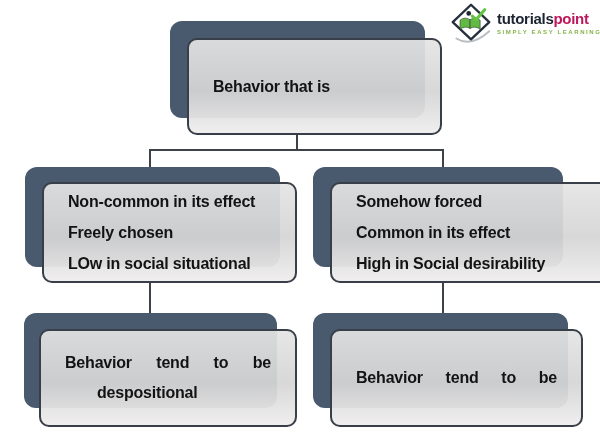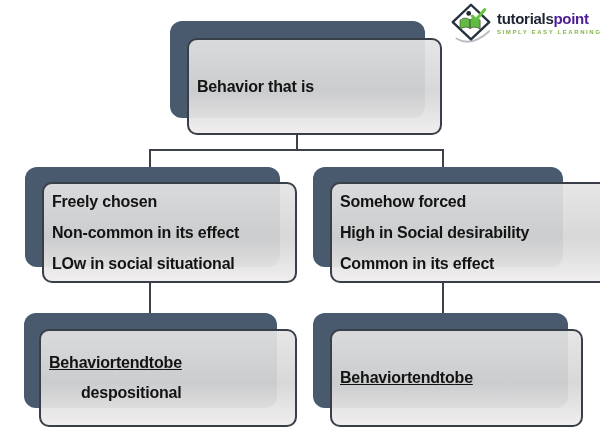--- a/index.html
+++ b/index.html
@@ -11,32 +11,32 @@
   
   .nshadow{
     position:absolute;background:#49596E;border-radius:12px;
   }
   
   .nbox{
     position:absolute;box-sizing:border-box;
     background:linear-gradient(180deg, rgba(228,228,228,0.93) 0%, rgba(213,213,213,0.93) 55%, rgba(239,237,237,0.96) 100%);
     border:2px solid #383F48;border-radius:10px;
     display:flex;flex-direction:column;justify-content:center;
-    padding:0 8px;
+    padding:0 24px;
     font-weight:700;font-size:16px;color:#131313;letter-spacing:-0.2px;
   }
   .nbox .line{line-height:31px;white-space:nowrap;}
   .nbox.result .line{line-height:30px;margin-left:32px;}
-  .jline{display:flex;line-height:30px;text-decoration:underline;}
+  .jline{display:flex;justify-content:space-between;line-height:30px;}
   .connector{position:absolute;background:#3D424A;}
   
   .logo{position:absolute;left:449px;top:2px;display:flex;align-items:center;}
   .logo-text{display:flex;flex-direction:column;margin-left:4px;}
   .brand{font-size:15px;font-weight:700;letter-spacing:-0.3px;line-height:16px;color:#1B2430;white-space:nowrap;}
-  .brand .accent{color:#4c1d95;}
+  .brand .accent{color:#be185d;}
   .tagline{font-size:6px;font-weight:700;letter-spacing:1.6px;color:#84B447;margin-top:2px;white-space:nowrap;}
 </style>
 </head>
 <body>
 
 <div class="canvas">
 
   <div class="connector" style="left:296px;top:133px;width:2px;height:18px;"></div>
   <div class="connector" style="left:149px;top:149px;width:295px;height:2px;"></div>
   <div class="connector" style="left:149px;top:149px;width:2px;height:19px;"></div>
@@ -44,30 +44,30 @@
   <div class="connector" style="left:149px;top:282px;width:2px;height:32px;"></div>
   <div class="connector" style="left:442px;top:282px;width:2px;height:32px;"></div>
 
   <div class="nshadow" style="left:170px;top:21px;width:255px;height:97px;"></div>
   <div class="nbox" style="left:187px;top:38px;width:255px;height:97px;">
     <div class="line">Behavior that is</div>
   </div>
 
   <div class="nshadow" style="left:25px;top:167px;width:255px;height:100px;"></div>
   <div class="nbox" style="left:42px;top:182px;width:255px;height:101px;">
+    <div class="line">Non-common in its effect</div>
     <div class="line">Freely chosen</div>
-    <div class="line">Non-common in its effect</div>
     <div class="line">LOw in social situational</div>
   </div>
 
   <div class="nshadow" style="left:313px;top:167px;width:250px;height:100px;"></div>
   <div class="nbox" style="left:330px;top:182px;width:290px;height:101px;">
     <div class="line">Somehow forced</div>
+    <div class="line">Common in its effect</div>
     <div class="line">High in Social desirability</div>
-    <div class="line">Common in its effect</div>
   </div>
 
   <div class="nshadow" style="left:24px;top:313px;width:253px;height:95px;"></div>
   <div class="nbox result" style="left:39px;top:329px;width:258px;height:98px;">
     <div class="jline">
       <span>Behavior</span>
       <span>tend</span>
       <span>to</span>
       <span>be</span>
     </div>

